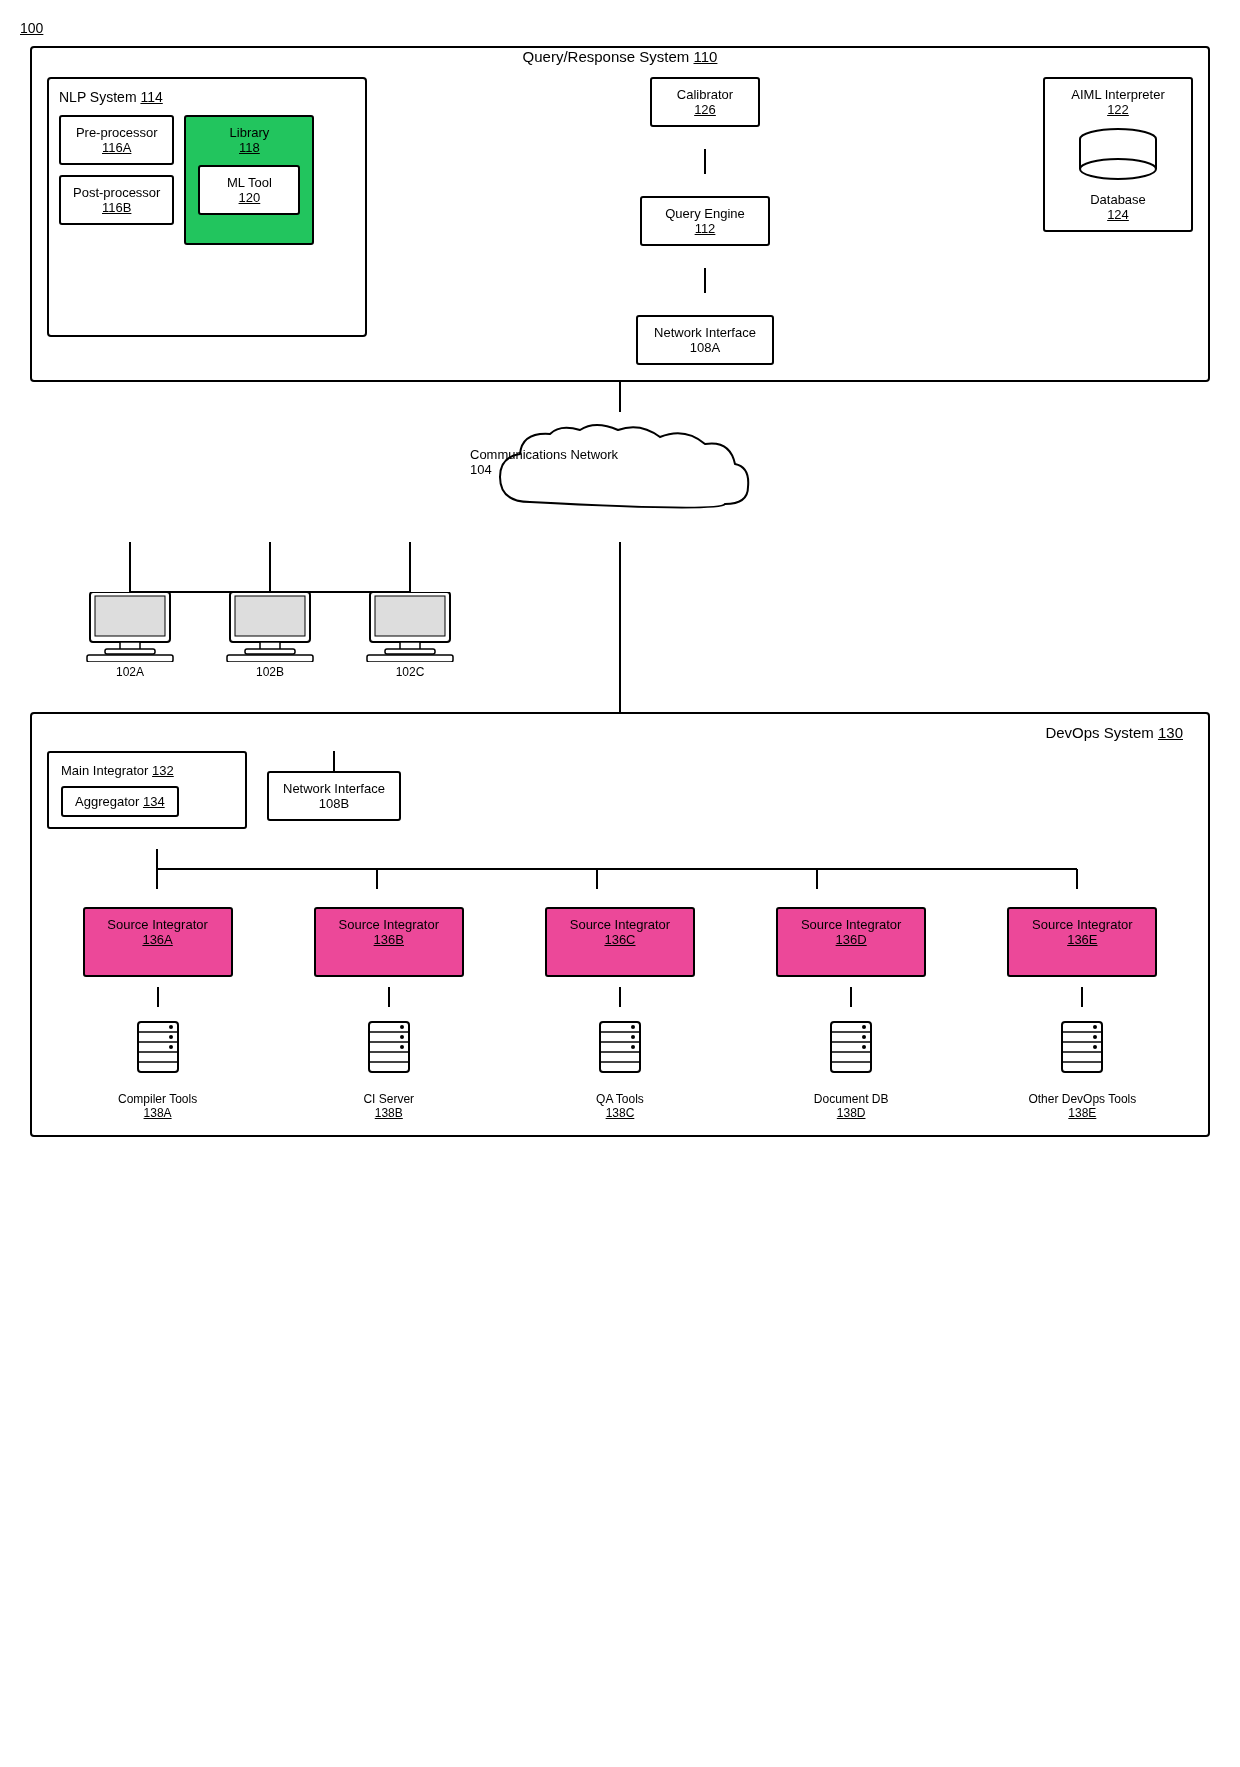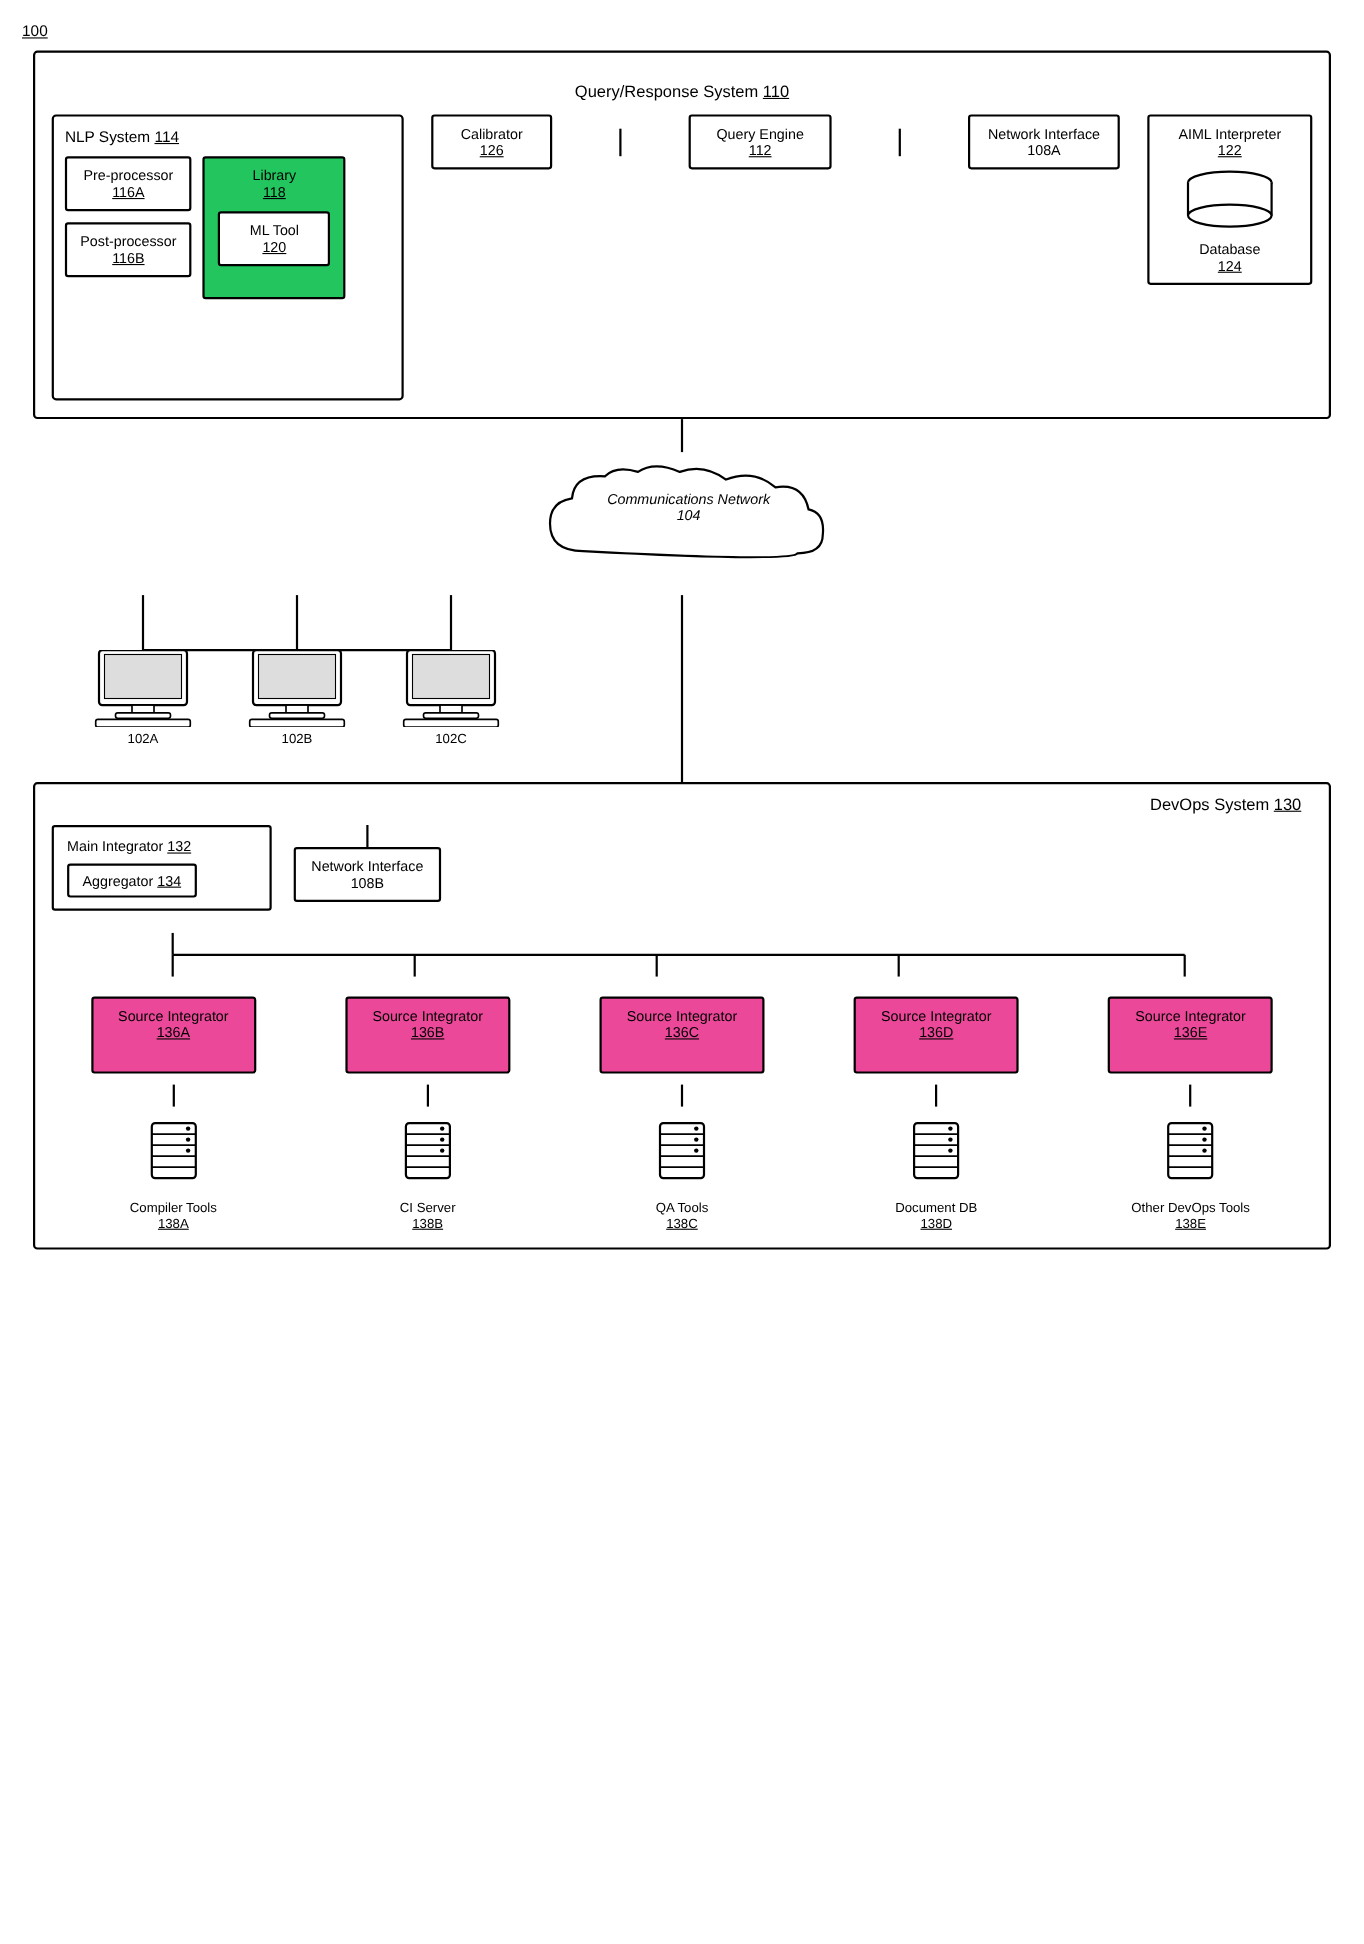--- a/index.html
+++ b/index.html
@@ -24,21 +24,21 @@
     .outer-box {
       border: 2px solid #000;
       border-radius: 4px;
       position: relative;
       background: #fff;
     }
 
     
     .qrs-box {
       width: 100%;
-      padding: 27px 15px 15px 15px;
+      padding: 0 15px 15px 15px;
       margin-bottom: 0;
     }
 
     .qrs-title {
       text-align: center;
       font-size: 15px;
       margin-bottom: 12px;
     }
 
     
@@ -202,21 +202,21 @@
     
     .qrs-content-row {
       display: flex;
       align-items: flex-start;
       gap: 25px;
       justify-content: space-between;
     }
 
     .middle-column {
       display: flex;
-      flex-direction: row;
+      flex-direction: column;
       align-items: center;
       gap: 22px;
       flex: 1;
     }
 
     .right-column {
       display: flex;
       flex-direction: column;
       align-items: center;
       gap: 5px;
@@ -360,21 +360,21 @@
   <div style="display:flex;justify-content:center;">
     <div style="width:2px;height:30px;background:#000;"></div>
   </div>
 
   <div class="cloud-wrapper">
     <div style="position:relative;width:300px;height:110px;">
       <svg width="300" height="110" viewBox="0 0 300 110">
 
         <path d="M60,80 Q30,80 30,55 Q30,35 50,32 Q52,10 80,12 Q90,2 110,8 Q125,-2 148,8 Q170,0 190,15 Q215,5 235,22 Q260,18 265,42 Q280,45 278,65 Q278,82 255,82 Q250,90 60,80 Z" fill="white" stroke="black" stroke-width="2"></path>
       </svg>
-      <div style="position:absolute;top:25px;left:12px;right:0;text-align:center;font-style:italic;">
+      <div style="position:absolute;top:25px;left:0;right:0;text-align:left;">
         <div>Communications Network</div>
         <div>104</div>
       </div>
     </div>
   </div>
 
   <div style="position:relative;width:100%;height:170px;">
 
     <svg width="1180" height="170" viewBox="0 0 1180 170" style="position:absolute;top:0;left:0;">
 

